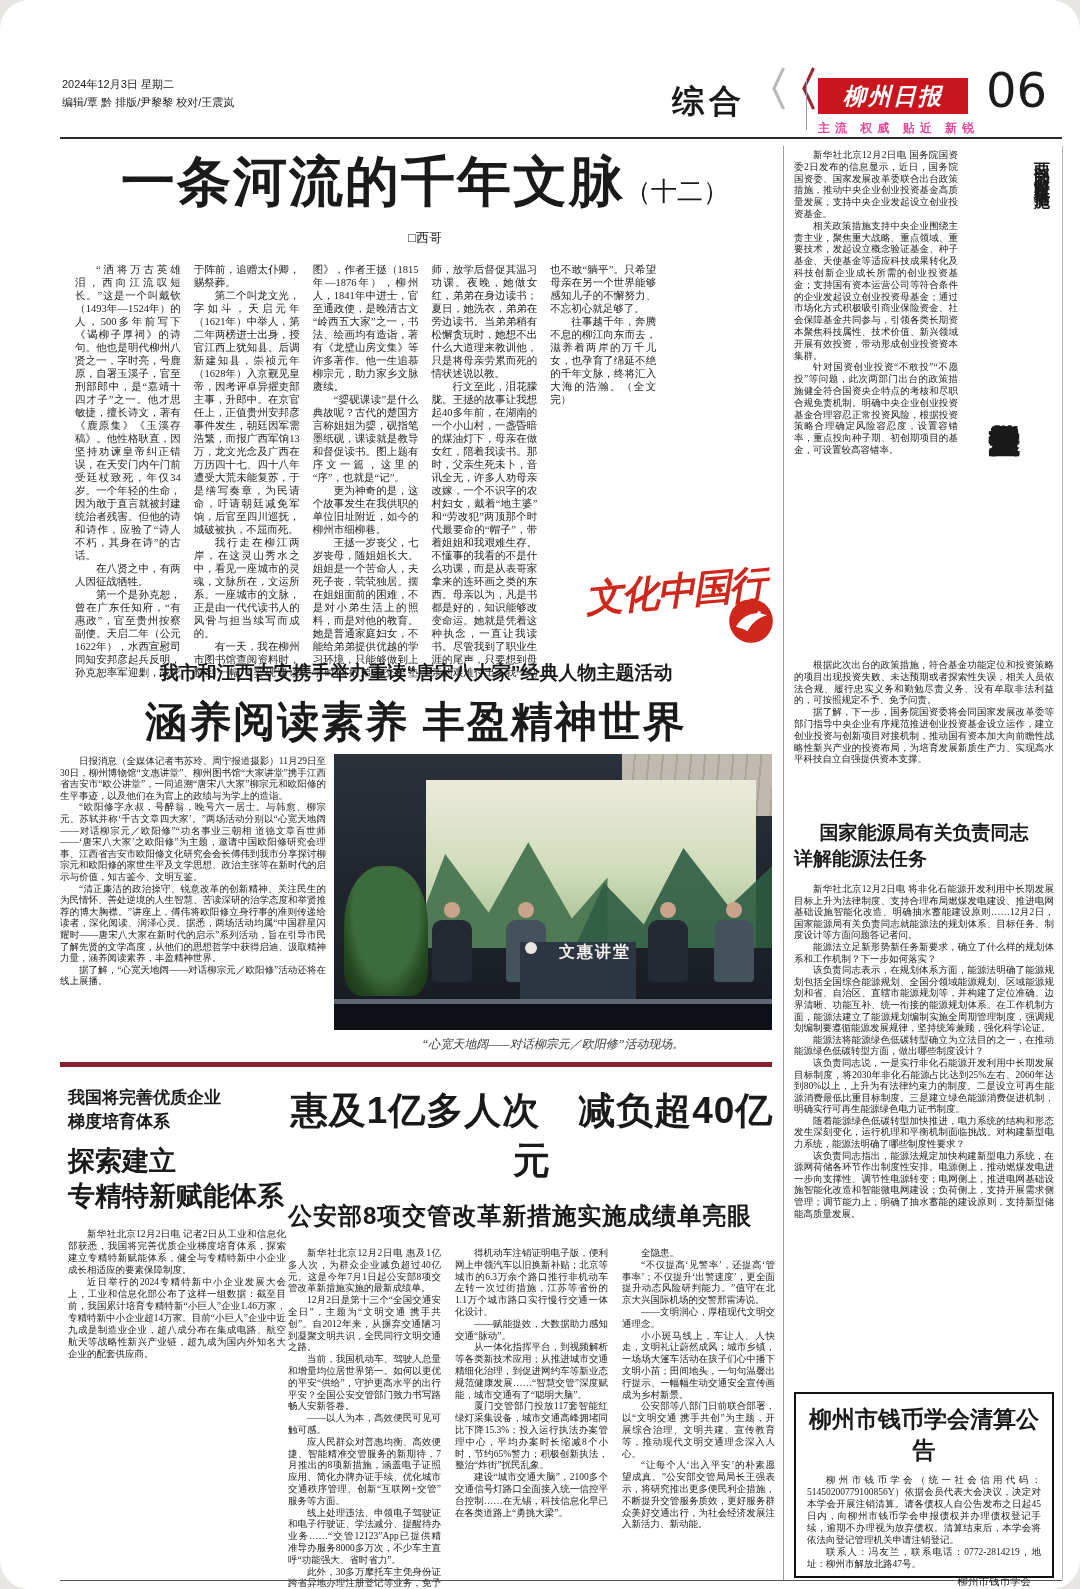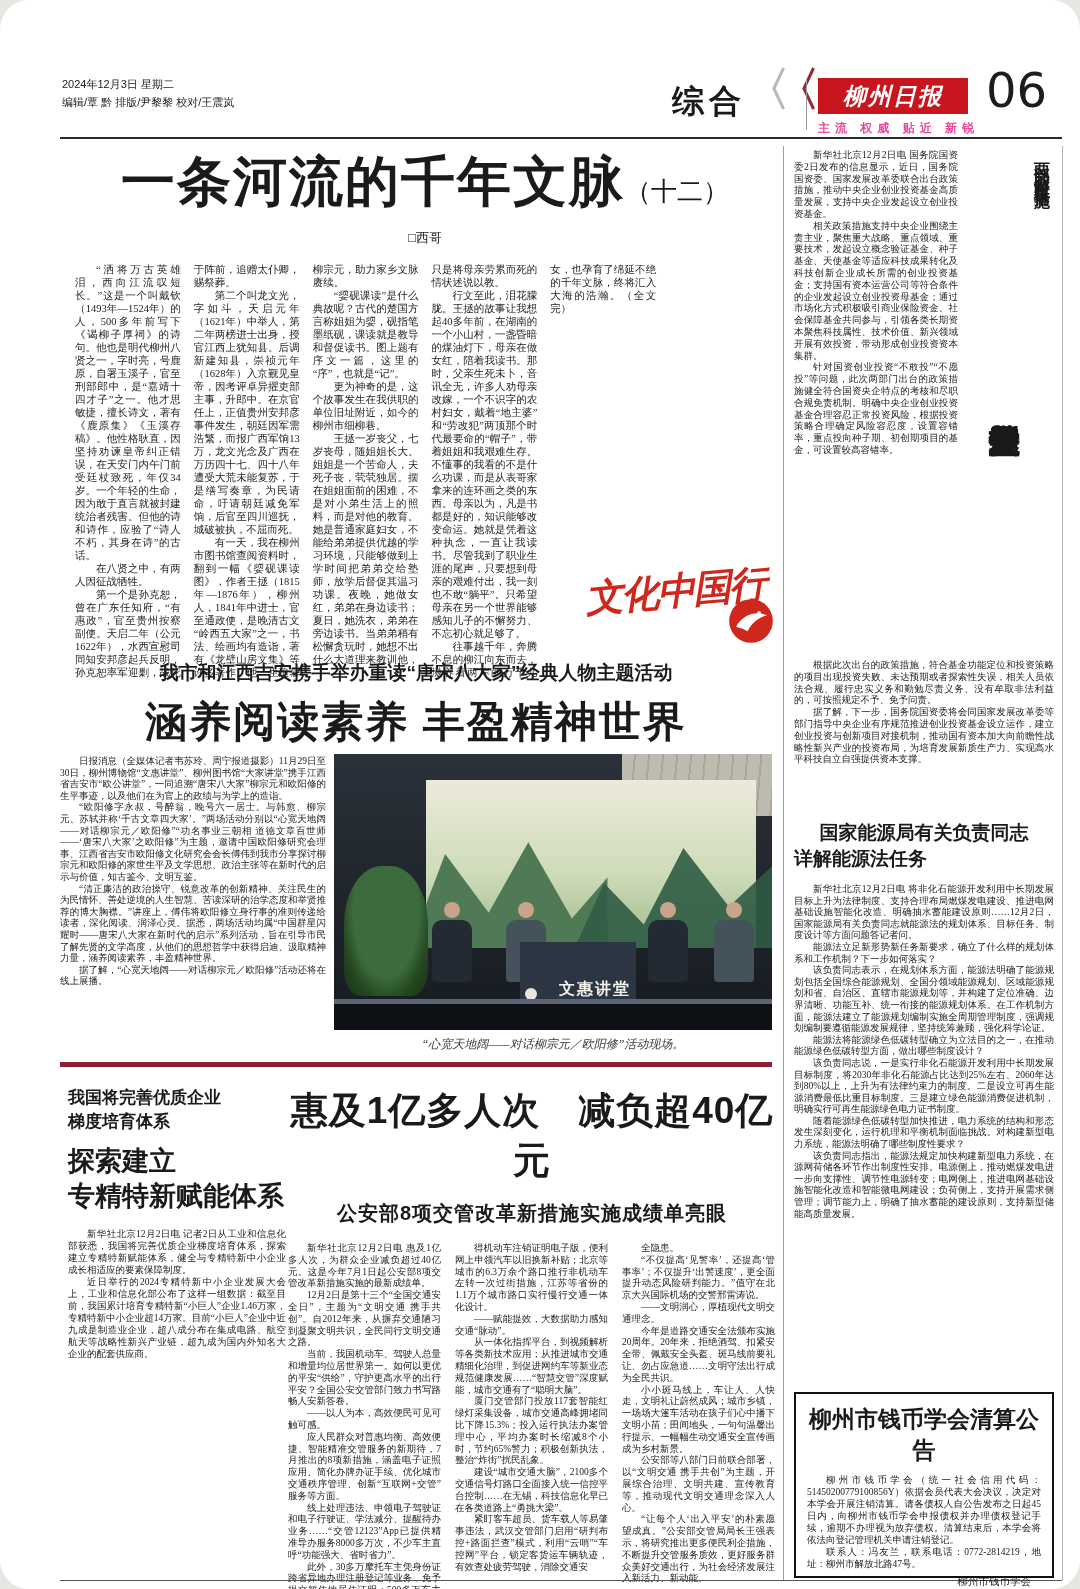--- a/index.html
+++ b/index.html
@@ -45,38 +45,38 @@
   .photo-callig { position:absolute; right:0; top:0; width:150px; height:62px; background:repeating-linear-gradient(95deg, #d9d3c6 0 12px, #c4bba8 12px 14px); opacity:.85; }
   .photo-painting { position:absolute; left:92px; top:26px; width:330px; height:168px; background:linear-gradient(#eceadb 0%, #cfdcba 55%, #9db98a 100%); }
   .mount { position:absolute; bottom:0; width:60%; height:70%; }
   .m1 { left:-5%; background:#4f7a55; clip-path:polygon(0 100%, 18% 20%, 40% 70%, 60% 10%, 82% 75%, 100% 40%, 100% 100%); }
   .m2 { right:-5%; background:#2f5c44; opacity:.9; clip-path:polygon(0 100%, 15% 45%, 35% 80%, 55% 15%, 78% 65%, 100% 30%, 100% 100%); }
   .photo-plant { position:absolute; left:10px; bottom:34px; width:84px; height:130px; background:radial-gradient(ellipse at 50% 35%, #3c6b3e 0 55%, #24471f 75%, #16301a 100%); border-radius:45% 45% 20% 20%; }
   .person { position:absolute; bottom:46px; width:44px; height:82px; }
   .person .head { width:16px; height:16px; border-radius:50%; background:#c9a38c; margin:0 auto; }
   .person .body { width:40px; height:62px; border-radius:10px 10px 4px 4px; background:#242a33; margin:2px auto 0; }
   .person.alt .body { background:#44525c; }
-  .lectern { position:absolute; left:186px; bottom:30px; width:116px; height:58px; background:#2c3542; display:flex; align-items:flex-end; justify-content:center; gap:22px; }
+  .lectern { position:absolute; left:186px; bottom:30px; width:116px; height:58px; background:#2c3542; display:flex; align-items:flex-start; justify-content:center; gap:22px; }
   .lectern .mark { width:12px; height:12px; border-radius:50%; background:#e9e6df; }
   .lectern .sign { color:#f2f1ec; font-size:16px; font-weight:700; letter-spacing:2px; font-family:"Liberation Serif", serif; }
   .stage-front { position:absolute; left:0; bottom:0; width:100%; height:26px; background:#0d1015; }
   .stage-strip { position:absolute; left:0; bottom:26px; width:100%; height:5px; background:#5c6574; }
   .photo-caption { position:absolute; left:274px; top:376px; width:438px; text-align:center; font-size:12px; color:#3b3b3b; font-style:italic; }
   .maroon-rule { position:absolute; left:60px; top:1062px; width:712px; height:5px; background:#8a2133; }
 
   
   .sme { position:absolute; left:68px; top:1086px; width:218px; }
   .sme-kicker { font-size:17px; font-weight:700; line-height:1.4; font-family:"Liberation Sans", sans-serif; }
   .sme-headline { font-size:27px; font-weight:900; line-height:1.3; margin-top:10px; font-family:"Liberation Sans", sans-serif; }
   .sme-body { margin-top:14px; height:340px; overflow:hidden; font-size:9.5px; line-height:12px; }
 
   
   .traffic { position:absolute; left:288px; top:1086px; width:488px; }
   .traffic-headline { text-align:center; font-size:37px; font-weight:900; letter-spacing:1px; font-family:"Liberation Sans", sans-serif; }
-  .traffic-subhead { text-align:center; font-size:20px; font-weight:700; margin-top:14px; letter-spacing:1px; font-family:"Liberation Sans", sans-serif; }
+  .traffic-subhead { text-align:left; font-size:24px; font-weight:700; margin-top:14px; letter-spacing:1px; font-family:"Liberation Sans", sans-serif; }
   .traffic-cols { display:flex; gap:14px; margin-top:16px; }
   .traffic-col { width:153px; height:384px; overflow:hidden; font-size:9.5px; line-height:11.8px; }
 
   
   .policy { position:absolute; left:794px; top:150px; width:260px; }
   .policy-top { display:flex; height:500px; }
   .policy-body { width:164px; overflow:hidden; font-size:9.5px; line-height:11.8px; }
   .policy-headline { width:62px; writing-mode:vertical-rl; font-size:31px; font-weight:900; line-height:1; display:flex; justify-content:center; font-family:"Liberation Sans", sans-serif; }
   .policy-kicker { width:32px; writing-mode:vertical-rl; font-size:16px; font-weight:700; letter-spacing:3px; font-family:"Liberation Sans", sans-serif; }
   .policy-rest { margin-top:10px; height:152px; overflow:hidden; font-size:9.5px; line-height:11.8px; }
@@ -114,20 +114,21 @@
   <div class="essay">
     <div class="essay-headline">
       <span>一条河流的千年文脉</span><span class="suffix">（十二）</span>
     </div>
     <div class="essay-byline">□西哥</div>
     <div class="essay-cols">
         <p class="para">“洒将万古英雄泪，西向江流叹短长。”这是一个叫戴钦（1493年—1524年）的人，500多年前写下《谒柳子厚祠》的诗句。他也是明代柳州八贤之一，字时亮，号鹿原，自署玉溪子，官至刑部郎中，是“嘉靖十四才子”之一。他才思敏捷，擅长诗文，著有《鹿原集》《玉溪存稿》。他性格耿直，因坚持劝谏皇帝纠正错误，在天安门内午门前受廷杖致死，年仅34岁。一个年轻的生命，因为敢于直言就被封建统治者残害。但他的诗和诗作，应验了“诗人不朽，其身在诗”的古话。</p>
         <p class="para">在八贤之中，有两人因征战牺牲。</p>
         <p class="para">第一个是孙克恕，曾在广东任知府，“有惠政”，官至贵州按察副使。天启二年（公元1622年），水西宣慰司同知安邦彦起兵反明，孙克恕率军迎剿，战死于阵前，追赠太仆卿，赐祭葬。</p>
         <p class="para">第二个叫龙文光，字如斗，天启元年（1621年）中举人，第二年两榜进士出身，授官江西上犹知县。后调新建知县，崇祯元年（1628年）入京觐见皇帝，因考评卓异擢吏部主事，升郎中。在京官任上，正值贵州安邦彦事件发生，朝廷因军需浩繁，而报广西军饷13万，龙文光念及广西在万历四十七、四十八年遭受大荒未能复苏，于是缮写奏章，为民请命，吁请朝廷减免军饷，后官至四川巡抚，城破被执，不屈而死。</p>
+        <p class="para">我行走在柳江两岸，在这灵山秀水之中，看见一座城市的灵魂，文脉所在，文运所系。一座城市的文脉，正是由一代代读书人的风骨与担当续写而成的。</p>
         <p class="para">有一天，我在柳州市图书馆查阅资料时，翻到一幅《媭砚课读图》，作者王拯（1815年—1876年），柳州人，1841年中进士，官至通政使，是晚清古文“岭西五大家”之一，书法、绘画均有造诣，著有《龙壁山房文集》等许多著作。他一生追慕柳宗元，助力家乡文脉赓续。</p>
         <p class="para">“媭砚课读”是什么典故呢？古代的楚国方言称姐姐为媭，砚指笔墨纸砚，课读就是教导和督促读书。图上题有序文一篇，这里的“序”，也就是“记”。</p>
         <p class="para">更为神奇的是，这个故事发生在我供职的单位旧址附近，如今的柳州市细柳巷。</p>
         <p class="para">王拯一岁丧父，七岁丧母，随姐姐长大。姐姐是一个苦命人，夫死子丧，茕茕独居。摆在姐姐面前的困难，不是对小弟生活上的照料，而是对他的教育。她是普通家庭妇女，不能给弟弟提供优越的学习环境，只能够做到上学时间把弟弟交给塾师，放学后督促其温习功课。夜晚，她做女红，弟弟在身边读书；夏日，她洗衣，弟弟在旁边读书。当弟弟稍有松懈贪玩时，她想不出什么大道理来教训他，只是将母亲劳累而死的情状述说以教。</p>
         <p class="para">行文至此，泪花朦胧。王拯的故事让我想起40多年前，在湖南的一个小山村，一盏昏暗的煤油灯下，母亲在做女红，陪着我读书。那时，父亲生死未卜，音讯全无，许多人劝母亲改嫁，一个不识字的农村妇女，戴着“地主婆”和“劳改犯”两顶那个时代最要命的“帽子”，带着姐姐和我艰难生存。不懂事的我看的不是什么功课，而是从表哥家拿来的连环画之类的东西。母亲以为，凡是书都是好的，知识能够改变命运。她就是凭着这种执念，一直让我读书。尽管我到了职业生涯的尾声，只要想到母亲的艰难付出，我一刻也不敢“躺平”。只希望母亲在另一个世界能够感知儿子的不懈努力、不忘初心就足够了。</p>
         <p class="para">往事越千年，奔腾不息的柳江向东而去，滋养着两岸的万千儿女，也孕育了绵延不绝的千年文脉，终将汇入大海的浩瀚。（全文完）</p>
       </div>
   </div>
 
   <div class="stamp">
@@ -209,27 +210,25 @@
           <p class="para">应人民群众对普惠均衡、高效便捷、智能精准交管服务的新期待，7月推出的8项新措施，涵盖电子证照应用、简化办牌办证手续、优化城市交通秩序管理、创新“互联网+交管”服务等方面。</p>
           <p class="para">线上处理违法、申领电子驾驶证和电子行驶证、学法减分、提醒待办业务……“交管12123”App已提供精准导办服务8000多万次，不少车主直呼“功能强大、省时省力”。</p>
           <p class="para">此外，30多万摩托车主凭身份证跨省异地办理注册登记等业务，免予提交暂住地居住证明；500多万车主获</p>
         </div>
       <div class="traffic-col">
           <p class="para">得机动车注销证明电子版，便利网上申领汽车以旧换新补贴；北京等城市的6.3万余个路口推行非机动车左转一次过街措施，江苏等省份的1.1万个城市路口实行慢行交通一体化设计。</p>
           <p class="para">——赋能提效，大数据助力感知交通“脉动”。</p>
           <p class="para">从一体化指挥平台，到视频解析等各类新技术应用；从推进城市交通精细化治理，到促进网约车等新业态规范健康发展……“智慧交管”深度赋能，城市交通有了“聪明大脑”。</p>
           <p class="para">厦门交管部门投放117套智能红绿灯采集设备，城市交通高峰拥堵同比下降15.3%；投入运行执法办案管理中心，平均办案时长缩减8个小时，节约65%警力；积极创新执法，整治“炸街”扰民乱象。</p>
           <p class="para">建设“城市交通大脑”，2100多个交通信号灯路口全面接入统一信控平台控制……在无锡，科技信息化早已在各类道路上“勇挑大梁”。</p>
-          <p class="para">紧盯客车超员、货车载人等易肇事违法，武汉交管部门启用“研判布控+路面拦查”模式，利用“云哨”“车控网”平台，锁定客货运车辆轨迹，有效查处疲劳驾驶，消除交通安</p>
         </div>
       <div class="traffic-col">
           <p class="para">全隐患。</p>
           <p class="para">“不仅提高‘见警率’，还提高‘管事率’；不仅提升‘出警速度’，更全面提升动态风险研判能力。”值守在北京大兴国际机场的交警邢雷涛说。</p>
           <p class="para">——文明润心，厚植现代文明交通理念。</p>
-          <p class="para">今年是道路交通安全法颁布实施20周年。20年来，拒绝酒驾、扣紧安全带、佩戴安全头盔、斑马线前要礼让、勿占应急道……文明守法出行成为全民共识。</p>
           <p class="para">小小斑马线上，车让人、人快走，文明礼让蔚然成风；城市乡镇，一场场大篷车活动在孩子们心中播下文明小苗；田间地头，一句句温馨出行提示、一幅幅生动交通安全宣传画成为乡村新景。</p>
           <p class="para">公安部等八部门日前联合部署，以“文明交通 携手共创”为主题，开展综合治理、文明共建、宣传教育等，推动现代文明交通理念深入人心。</p>
           <p class="para">“让每个人‘出入平安’的朴素愿望成真。”公安部交管局局长王强表示，将研究推出更多便民利企措施，不断提升交管服务质效，更好服务群众美好交通出行，为社会经济发展注入新活力、新动能。</p>
         </div>
     </div>
   </div>
 
   <div class="vline-main"></div>
   <div class="vline-right"></div>
   <div class="bottom-rule"></div>

